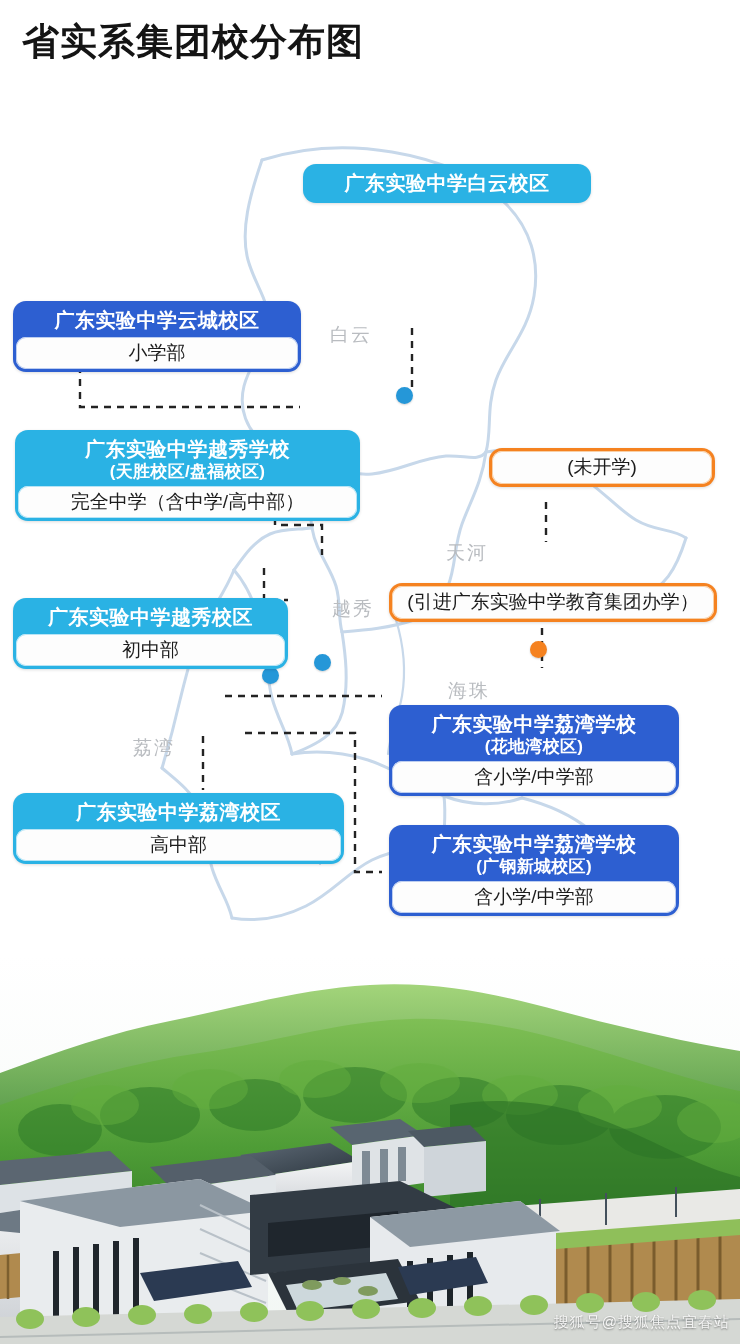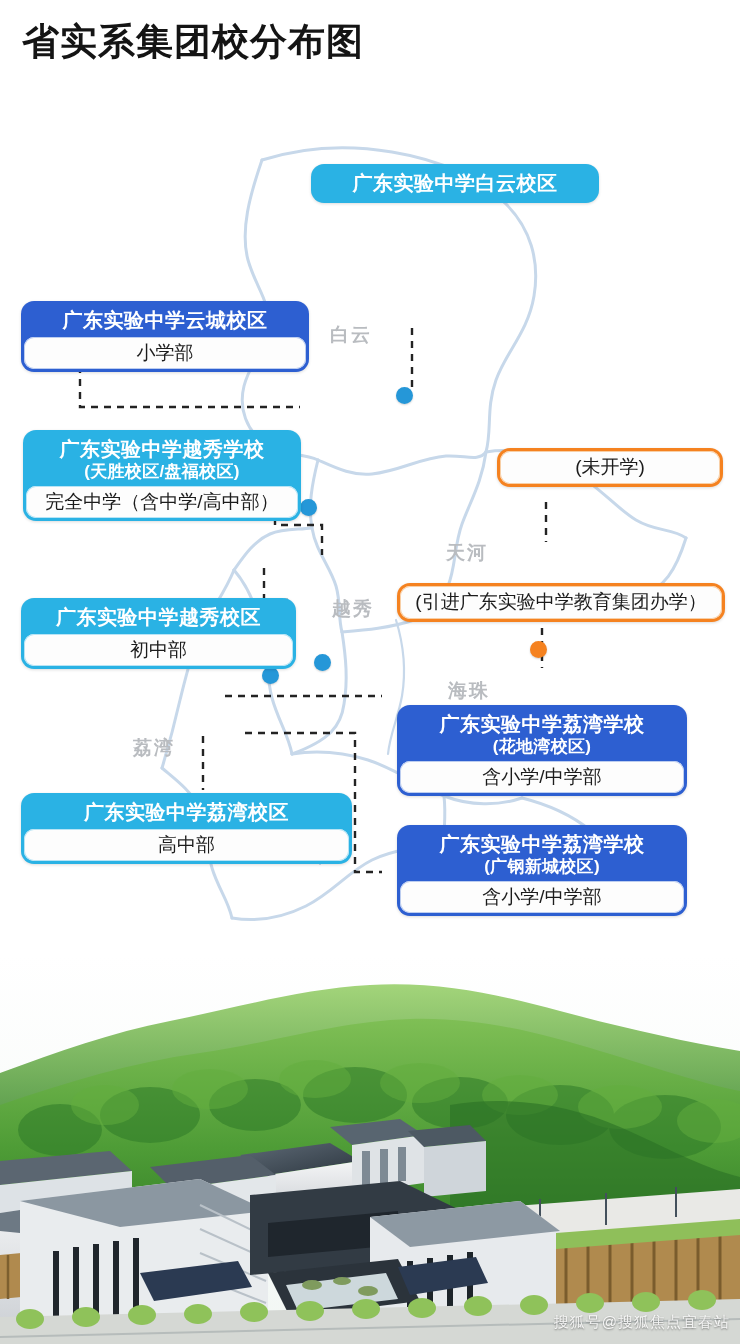--- a/index.html
+++ b/index.html
@@ -40,21 +40,21 @@
     position: absolute;
     left: 0;
     top: 0;
   }
 
   
   .district-label {
     position: absolute;
     color: #b9bcc0;
     font-size: 19px;
-    font-weight: 700;
+    font-weight: 400;
     letter-spacing: 2px;
     white-space: nowrap;
   }
 
   
   .marker-dot {
     position: absolute;
     width: 17px;
     height: 17px;
     border-radius: 50%;
@@ -63,21 +63,20 @@
   .marker-dot.blue   { background: #2597d8; }
   .marker-dot.orange { background: #f58220; }
 
   
   .callout {
     position: absolute;
     border-radius: 13px;
     padding: 3px;
     box-sizing: border-box;
     box-shadow: 0 1px 3px rgba(0,0,0,.14);
-    margin-left: 8px;
   }
   .callout .head {
     text-align: center;
     color: #ffffff;
     font-weight: 700;
     line-height: 1.18;
     padding: 5px 10px 4px 10px;
     white-space: nowrap;
   }
   .callout .head .main  { font-size: 20px; letter-spacing: .5px; display: block; }
@@ -221,21 +220,21 @@
       <div class="head">
         <span class="main">广东实验中学白云校区</span>
       </div>
     </div>
     <div class="callout blue" style="left: 13px; top: 301px; width: 288px;">
       <div class="head">
         <span class="main">广东实验中学云城校区</span>
       </div>
       <div class="body">小学部</div>
     </div>
-    <div class="callout cyan" style="left: 15px; top: 430px; width: 278px;">
+    <div class="callout cyan" style="left: 15px; top: 430px; width: 345px;">
       <div class="head">
         <span class="main">广东实验中学越秀学校</span>
         <span class="sub">(天胜校区/盘福校区)</span>
       </div>
       <div class="body">完全中学（含中学/高中部）</div>
     </div>
     <div class="callout cyan" style="left: 13px; top: 598px; width: 275px;">
       <div class="head">
         <span class="main">广东实验中学越秀校区</span>
       </div>

